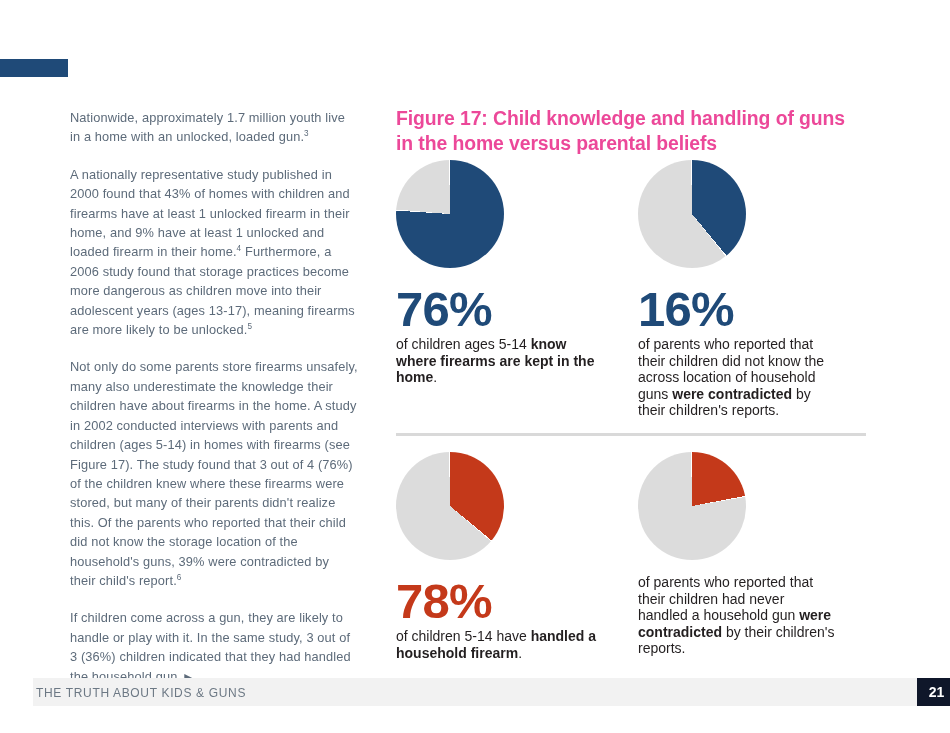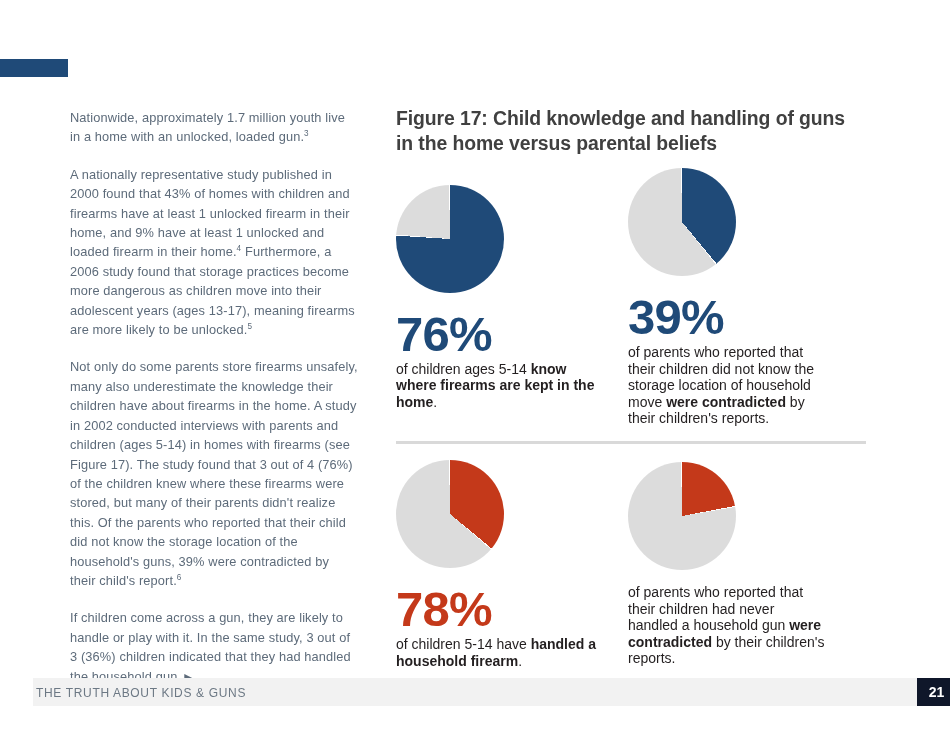--- a/index.html
+++ b/index.html
@@ -62,33 +62,32 @@
     position: absolute;
     left: 396px;
     top: 106px;
     width: 470px;
   }
   .fig-title {
     font-family: "Liberation Sans Narrow", "Liberation Sans", sans-serif;
     font-weight: bold;
     font-size: 19.4px;
     line-height: 25px;
-    color: #404040;
+    color: #ec4899;
     letter-spacing: -0.005em;
-    margin: 0 0 12px 0;
+    margin: 0 0 4px 0;
     width: 455px;
   }
 
   .fig-grid {
     position: relative;
   }
   .fig-row {
     display: flex;
-    gap: 2px;
-    align-items: center;
+    gap: 12px;
   }
   .fig-cell {
     width: 225px;
     box-sizing: border-box;
   }
   .fig-cell.right { padding-left: 5px; }
 
   .pie-wrap {
     height: 122px;
     display: flex;
@@ -193,22 +192,22 @@
             <div class="pie" id="pie-0" style="background: conic-gradient(rgb(31, 74, 120) 0deg, rgb(31, 74, 120) 273.6deg, rgb(255, 255, 255) 273.6deg, rgb(255, 255, 255) 274.8deg, rgb(220, 220, 220) 274.8deg, rgb(220, 220, 220) 359deg, rgb(255, 255, 255) 359deg, rgb(255, 255, 255) 360deg);"></div>
           </div>
           <div class="stat-num navy">76%</div>
           <div class="stat-cap"><span>of children ages 5-14 </span><b>know where firearms are kept in the home</b><span>.</span></div>
         </div>
 
         <div class="fig-cell right">
           <div class="pie-wrap">
             <div class="pie" id="pie-1" style="background: conic-gradient(rgb(31, 74, 120) 0deg, rgb(31, 74, 120) 140.4deg, rgb(255, 255, 255) 140.4deg, rgb(255, 255, 255) 141.6deg, rgb(220, 220, 220) 141.6deg, rgb(220, 220, 220) 359deg, rgb(255, 255, 255) 359deg, rgb(255, 255, 255) 360deg);"></div>
           </div>
-          <div class="stat-num navy">39%</div>
-          <div class="stat-cap"><span>of parents who reported that their children did not know the storage location of household move </span><b>were contradicted</b><span> by their children's reports.</span></div>
+          <div class="stat-num navy">16%</div>
+          <div class="stat-cap"><span>of parents who reported that their children did not know the across location of household guns </span><b>were contradicted</b><span> by their children's reports.</span></div>
         </div>
       </div>
 
       <div class="divider"></div>
 
       <div class="fig-row">
         <div class="fig-cell">
           <div class="pie-wrap">
             <div class="pie" id="pie-2" style="background: conic-gradient(rgb(196, 57, 26) 0deg, rgb(196, 57, 26) 129.6deg, rgb(255, 255, 255) 129.6deg, rgb(255, 255, 255) 130.8deg, rgb(220, 220, 220) 130.8deg, rgb(220, 220, 220) 359deg, rgb(255, 255, 255) 359deg, rgb(255, 255, 255) 360deg);"></div>
           </div>

